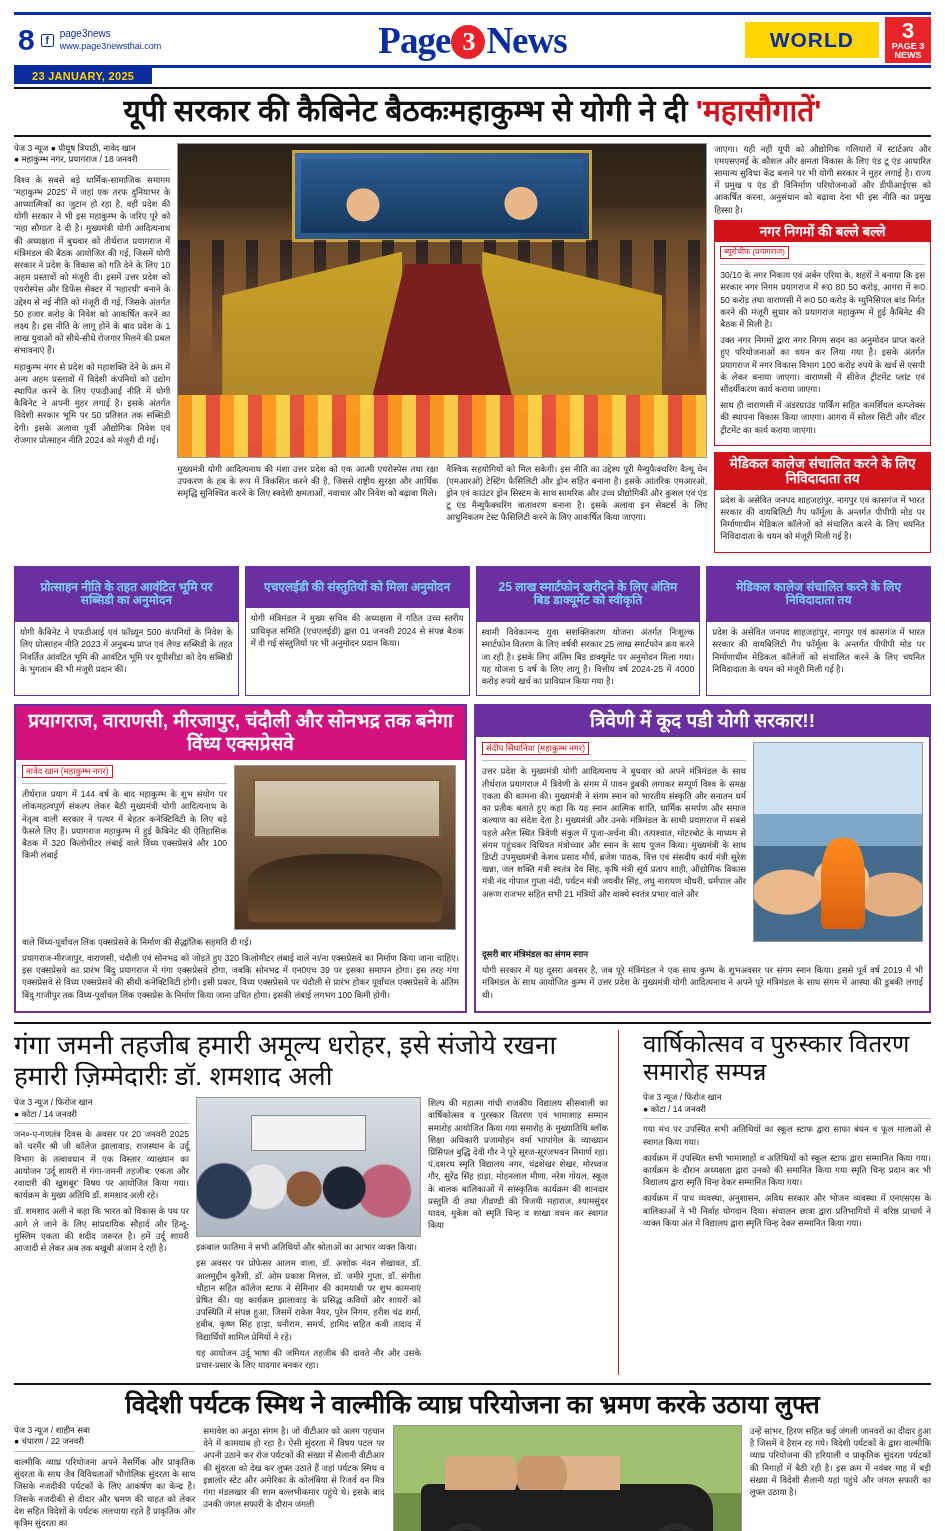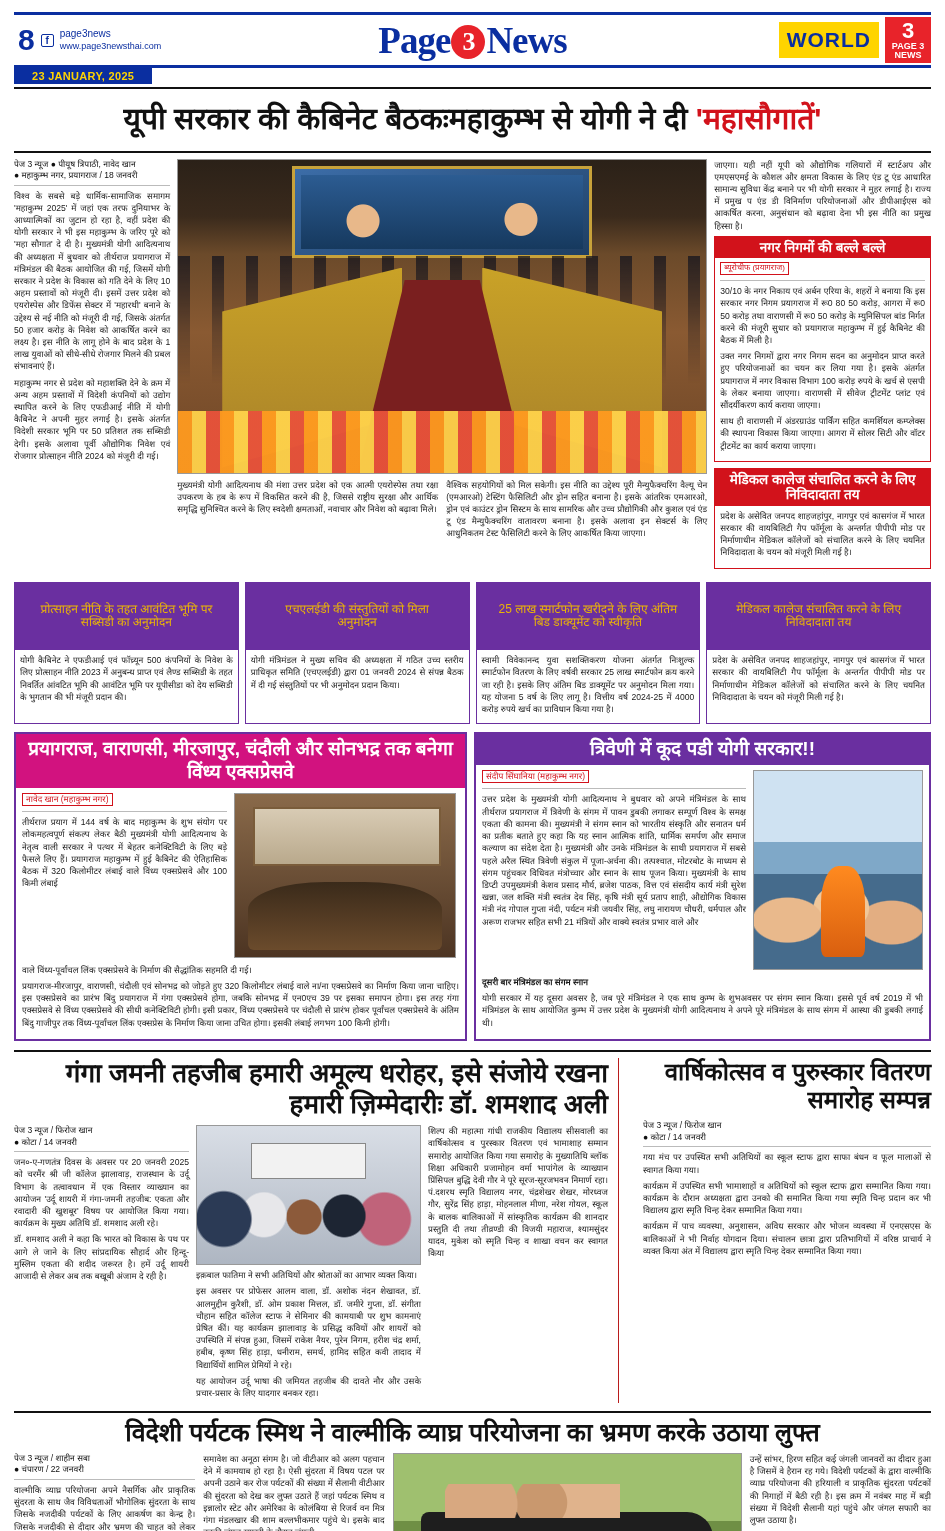--- a/index.html
+++ b/index.html
@@ -85,21 +85,21 @@
     display: flex;
     align-items: center;
     justify-content: flex-end;
     gap: 6px;
   }
   .mh-world {
     background: #ffd400;
     color: #0a2ea0;
     font-weight: bold;
     font-size: 21px;
-    padding: 6px 8px;
+    padding: 6px 25px;
     letter-spacing: 1px;
   }
   .mh-badge {
     background: #e8232a;
     color: #fff;
     width: 46px; height: 46px;
     text-align: center;
     font-weight: bold;
     font-size: 9px;
     line-height: 1.05;
@@ -117,21 +117,21 @@
 
   
   .main-head {
     border-top: 2px solid #111;
     border-bottom: 2px solid #111;
     margin-top: 3px;
     padding: 5px 2px 7px;
     text-align: center;
   }
   .main-head h1 {
-    margin: 8px;
+    margin: 0;
     font-size: 30px;
     line-height: 1.12;
     font-family: "Liberation Sans", sans-serif;
     font-weight: bold;
     color: #111;
   }
   .main-head .red { color: #d2121b; }
 
   
   .byline {
@@ -201,25 +201,25 @@
 
   
   .strip {
     display: flex;
     gap: 6px;
     margin-top: 7px;
   }
   .strip > div { flex: 1; border: 1px solid #6a2fa0; }
   .strip-head {
     background: #6a2fa0;
-    color: #eab308;
+    color: #7dd3fc;
     font-size: 12px;
-    font-weight: normal;
-    text-align: center;
-    padding: 20px;
+    font-weight: bold;
+    text-align: center;
+    padding: 14px;
     line-height: 1.15;
     min-height: 38px;
     display:flex; align-items:center; justify-content:center;
   }
   .strip-body { padding: 4px 5px; }
 
   
   .features {
     display: flex;
     gap: 7px;
@@ -248,23 +248,23 @@
     display: flex;
     gap: 10px;
     margin-top: 9px;
     border-top: 2px solid #111;
     padding-top: 6px;
   }
   .lower .l-left { width: 595px; }
   .lower .l-right { width: 318px; border-left: 1px solid #b91c1c; padding-left: 24px; }
   .lhead {
     font-size: 26px;
-    font-weight: bold;
+    font-weight: normal;
     line-height: 1.18;
-    text-align: right;
+    text-align: left;
     margin: 0 0 6px 0;
   }
   .lhead.small { font-size: 24px; }
   .lbody { display: flex; gap: 7px; }
   .lbody .c { flex: 1; }
 
   
   .bottom {
     margin-top: 8px;
     border-top: 2px solid #111;

